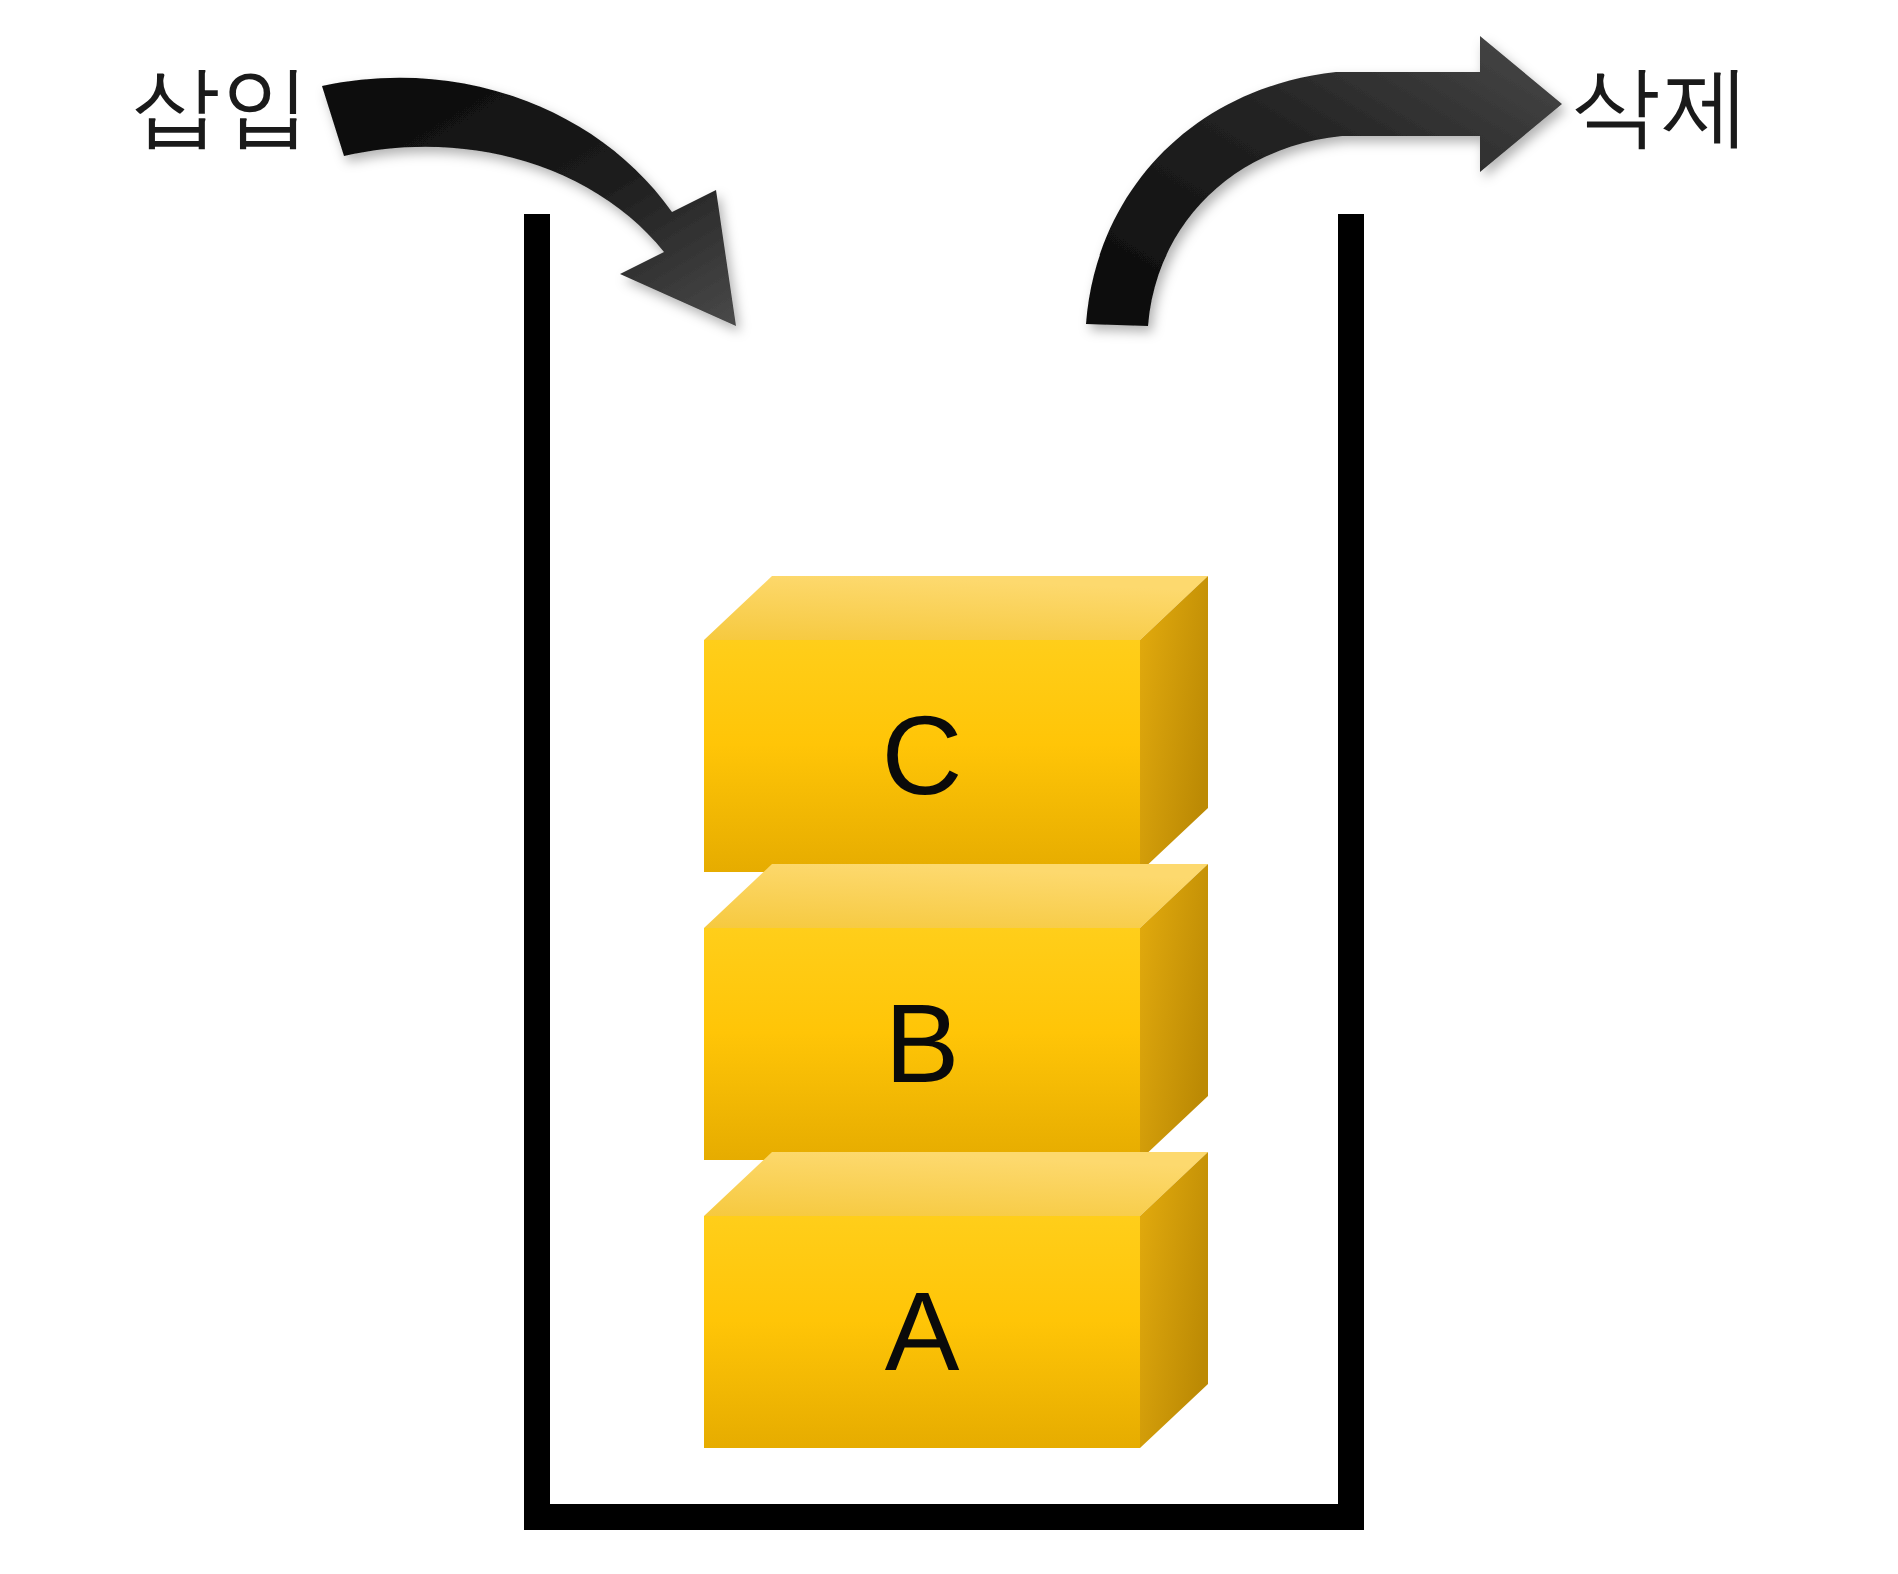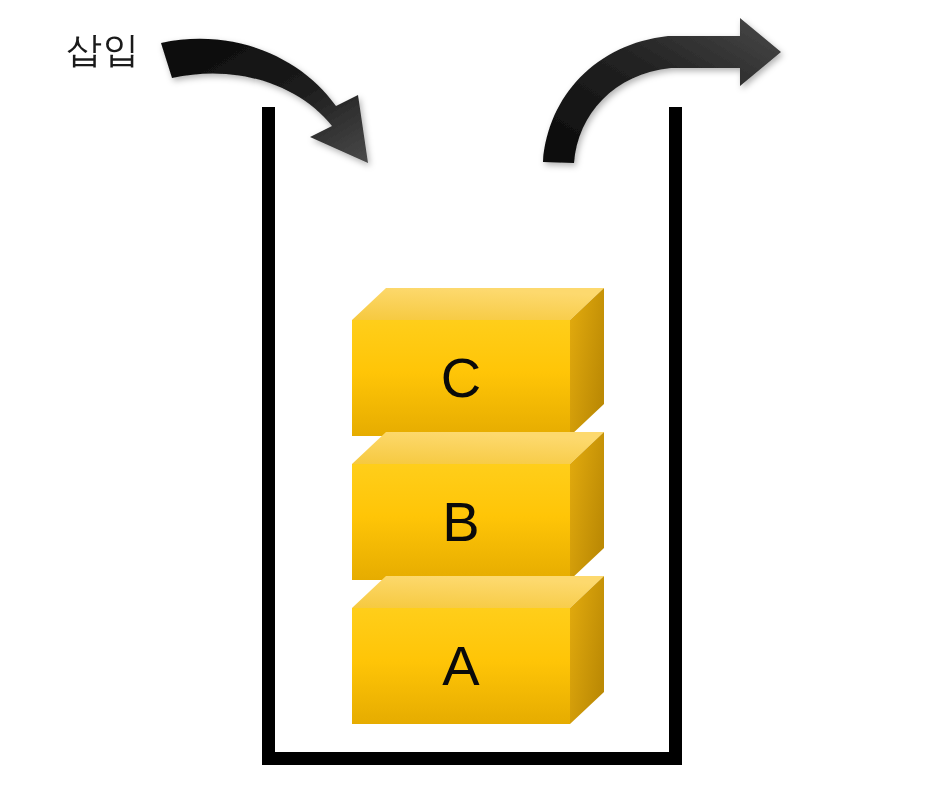--- a/index.html
+++ b/index.html
@@ -19,21 +19,21 @@
     position: relative;
     width: 949px;
     height: 787px;
     background: #ffffff;
   }
 
   
   .arrow-label {
     position: absolute;
     font-family: "Liberation Sans", "DejaVu Sans", sans-serif;
-    font-size: 36px;
+    font-size: 44px;
     line-height: 1;
     color: #1a1a1a;
     white-space: nowrap;
     letter-spacing: 1px;
   }
   #label-insert { left: 66px;  top: 32px; }
   #label-delete { left: 786px; top: 32px; }
 
   
   #vector-layer {
@@ -93,20 +93,21 @@
   #block-b { left: 352px; top: 432px; }
   #block-a { left: 352px; top: 576px; }
 </style>
 </head>
 <body>
 
 <div id="stage">
 
   <div class="arrow-label" id="label-insert">삽입</div>
 
+  <div class="arrow-label" id="label-delete">삭제</div>
 
   <svg id="vector-layer" viewBox="0 0 949 787" xmlns="http://www.w3.org/2000/svg">
     <defs>
       <linearGradient id="gradArrowIn" x1="0" y1="0" x2="1" y2="1">
         <stop offset="0%" stop-color="#090909"></stop>
         <stop offset="55%" stop-color="#1c1c1c"></stop>
         <stop offset="100%" stop-color="#4a4a4a"></stop>
       </linearGradient>
       <linearGradient id="gradArrowOut" x1="0" y1="1" x2="1" y2="0">
         <stop offset="0%" stop-color="#090909"></stop>

